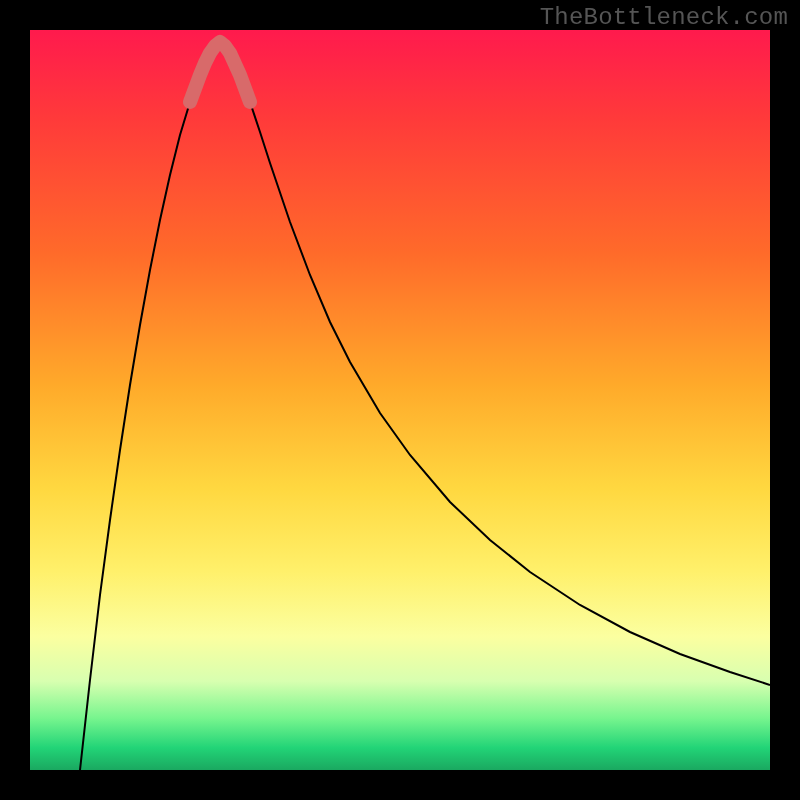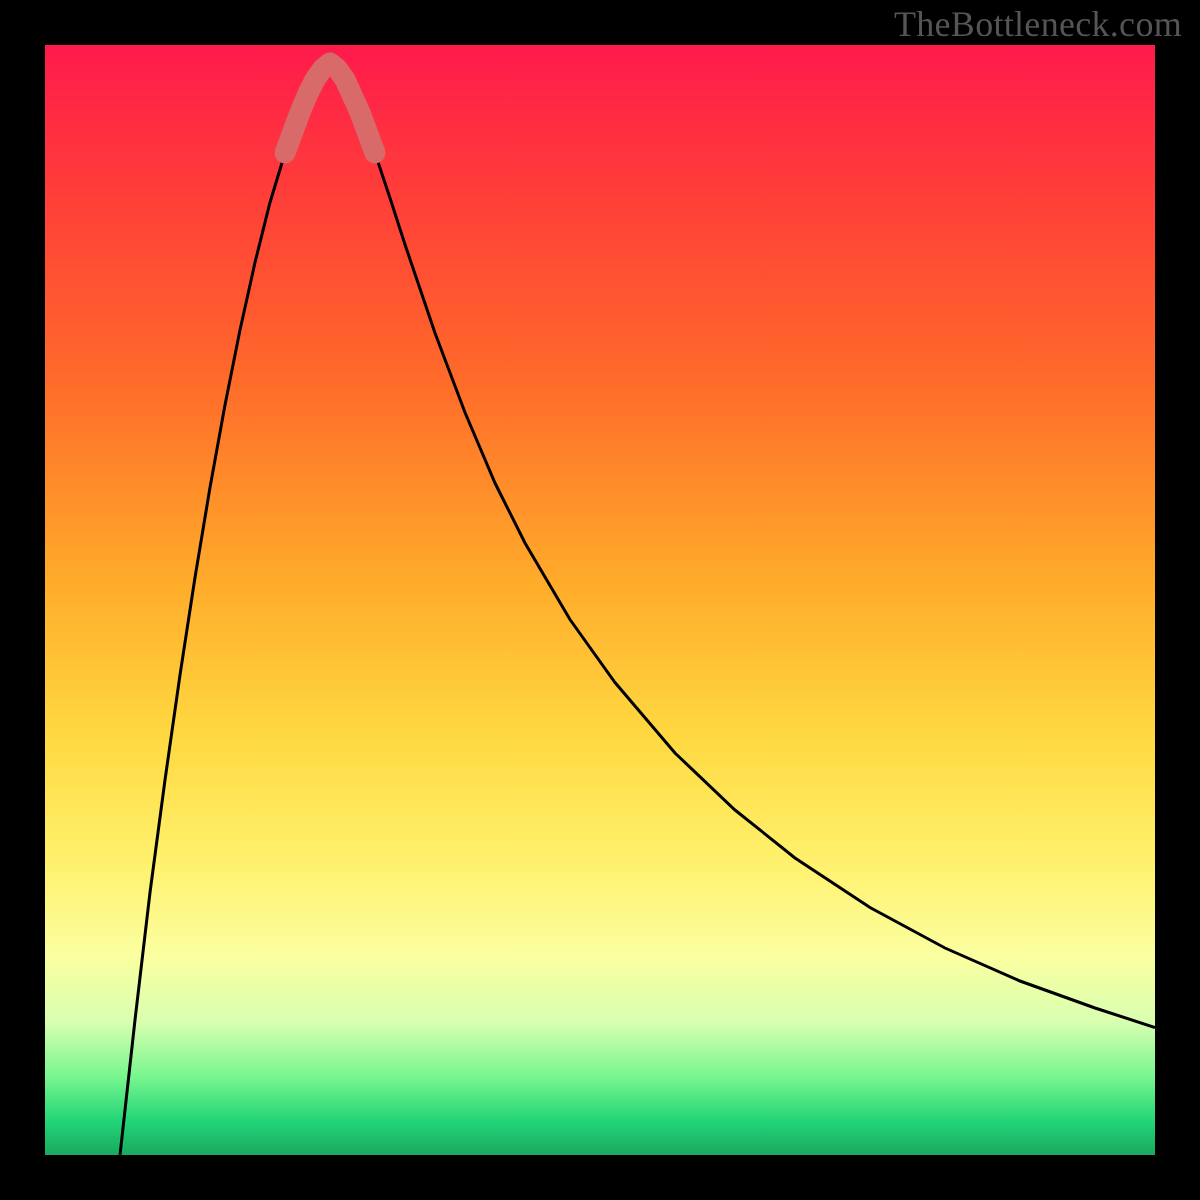--- a/index.html
+++ b/index.html
@@ -35,21 +35,21 @@
       #d8ffb0 88%,
       #77f58e 93%,
       #22d477 97%,
       #1aa860 100%
     );
   }
   .watermark {
     position: absolute;
     top: 4px;
     right: 12px;
-    font-family: Liberation Serif, serif;
+    font-family: Liberation Mono, monospace;
     font-size: 24px;
     color: #555;
     letter-spacing: 0.2px;
     user-select: none;
     margin-left: 20px;
   }
   svg.curve {
     position: absolute;
     left: 0;
     top: 0;

